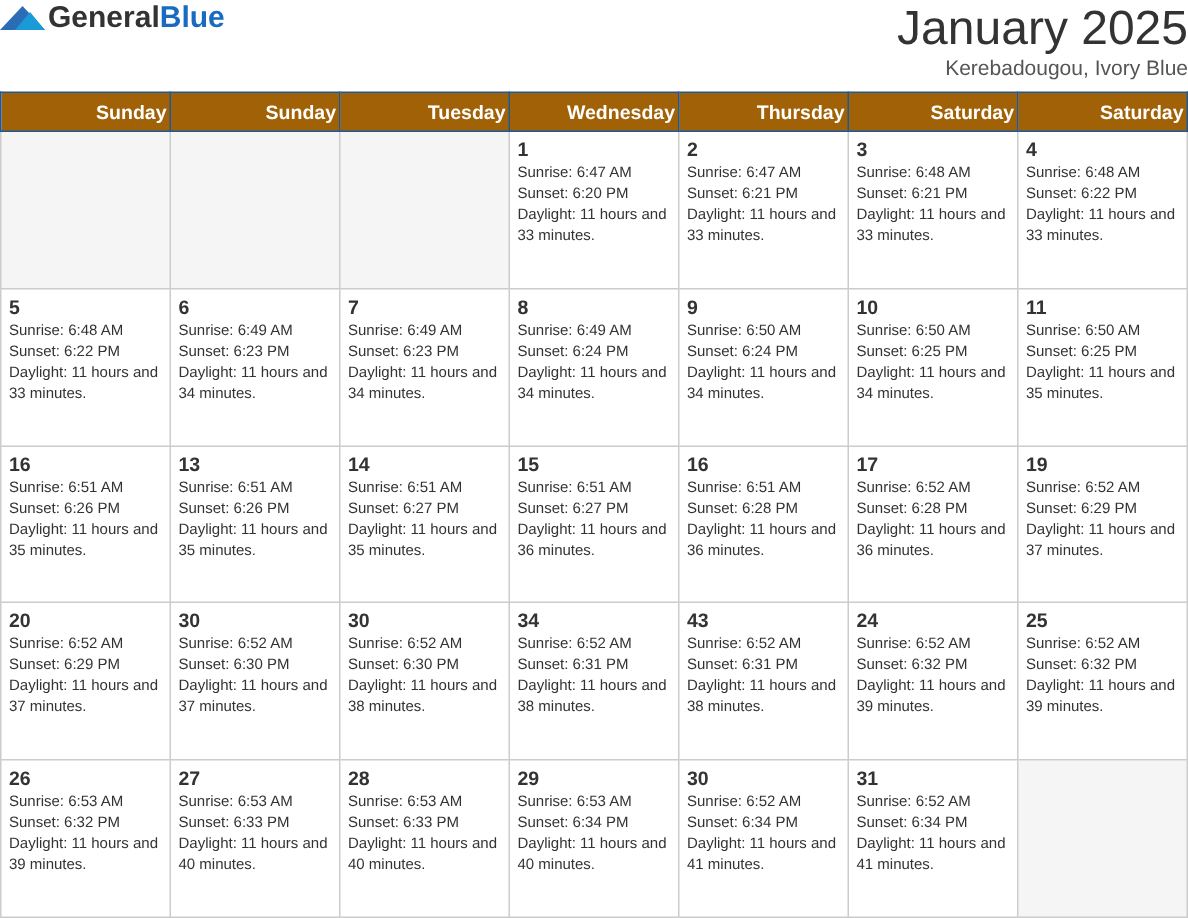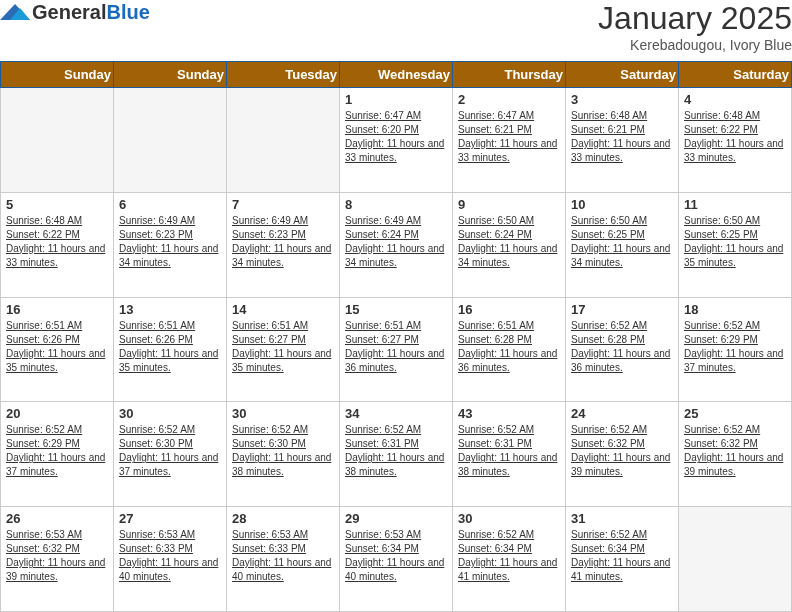--- a/index.html
+++ b/index.html
@@ -92,21 +92,20 @@
     .day-num {
       font-size: 13px;
       font-weight: bold;
       display: block;
       margin-bottom: 2px;
     }
     .day-info {
       font-size: 10px;
       line-height: 1.4;
       color: #333;
-      text-decoration: underline;
     }
     .row-shaded td:not(.empty) {
       background: #efefef;
     }
   </style>
 </head>
 <body>
 
 <div class="page">
   <div class="header">
@@ -210,21 +209,21 @@
           </td>
           <td>
             <span class="day-num">16</span>
             <div class="day-info">Sunrise: 6:51 AM<br>Sunset: 6:28 PM<br>Daylight: 11 hours and 36 minutes.</div>
           </td>
           <td>
             <span class="day-num">17</span>
             <div class="day-info">Sunrise: 6:52 AM<br>Sunset: 6:28 PM<br>Daylight: 11 hours and 36 minutes.</div>
           </td>
           <td>
-            <span class="day-num">18</span>
+            <span class="day-num">19</span>
             <div class="day-info">Sunrise: 6:52 AM<br>Sunset: 6:29 PM<br>Daylight: 11 hours and 37 minutes.</div>
           </td>
         </tr>
         <tr class="calendar-row row-shaded">
           <td>
             <span class="day-num">20</span>
             <div class="day-info">Sunrise: 6:52 AM<br>Sunset: 6:29 PM<br>Daylight: 11 hours and 37 minutes.</div>
           </td>
           <td>
             <span class="day-num">30</span>

